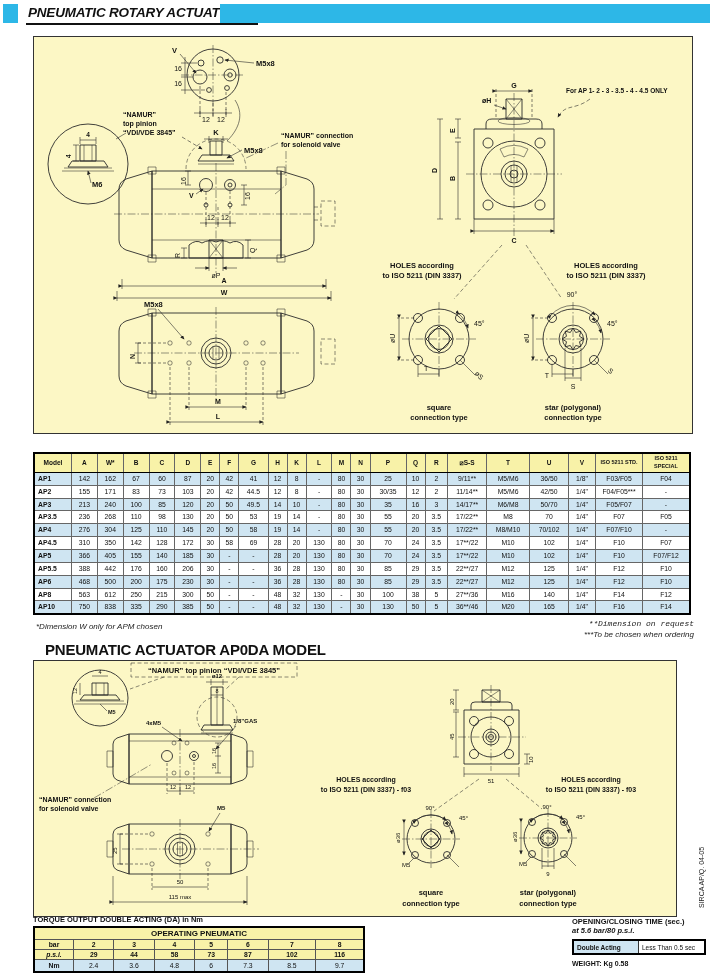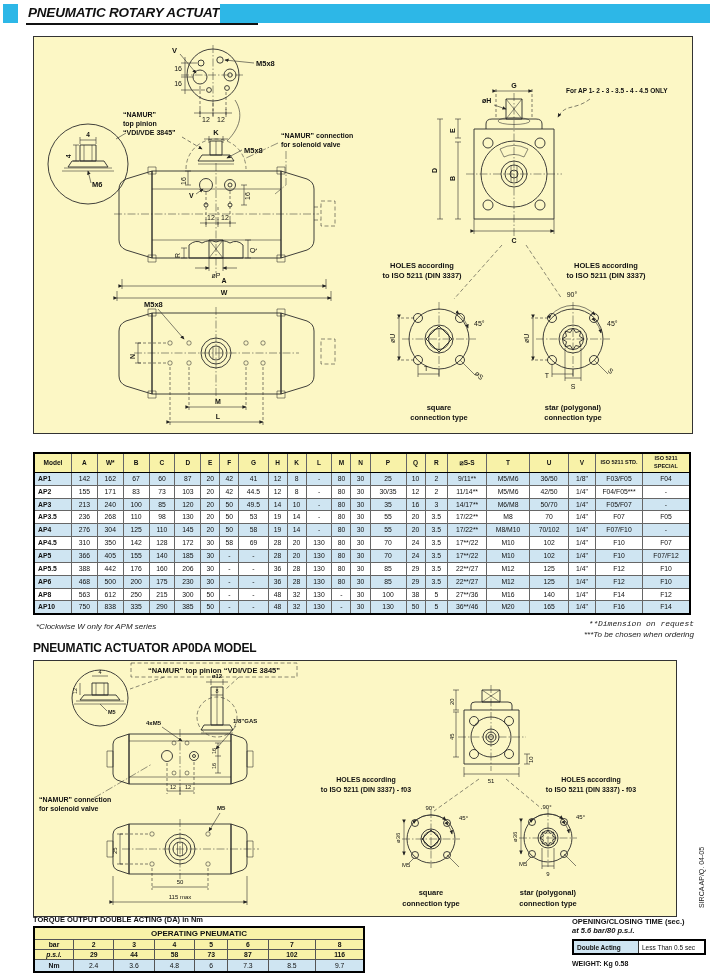--- a/index.html
+++ b/index.html
@@ -39,21 +39,21 @@
   table.dims th:nth-child(18){width:36px;}
   table.dims th:nth-child(19){width:40px;}
   table.dims th:nth-child(20){width:36px;}
   table.dims tr.rb td{background:#cfe5f2;}
   table.dims tr.rw td{background:#fff;}
   table.dims td.model{font-weight:bold;text-align:left;padding-left:3px;}
   .fn{position:absolute;font-size:8px;font-style:italic;color:#222;}
   #fn-left{left:36px;top:622px;}
   #fn-r1{right:16px;top:619px;text-align:right;font-family:Liberation Mono, monospace;}
   #fn-r2{right:16px;top:630px;text-align:left;}
-  .apoda-title{position:absolute;left:33px;top:641px;font-size:12px;font-weight:bold;letter-spacing:-0.2px;}
+  .apoda-title{position:absolute;left:45px;top:641px;font-size:15px;font-weight:bold;letter-spacing:-0.2px;}
   .side-note{position:absolute;left:698px;top:908px;transform:rotate(-90deg);transform-origin:0 0;
         font-size:7px;color:#222;white-space:nowrap;}
   
   .tbl-title{font-size:7.5px;font-weight:bold;line-height:1.2;}
   #torque{position:absolute;left:33px;top:915px;width:334px;}
   table.ttab{border-collapse:collapse;width:332px;border:2px solid #000;margin-top:2px;}
   table.ttab td{border:1px solid #555;text-align:center;font-size:6.8px;padding:1px 0;}
   table.ttab td.op{background:#f8f2a8;font-weight:bold;font-size:8px;}
   table.ttab tr.y td{background:#f8f2a8;font-weight:bold;}
   table.ttab tr.b td{background:#cfe5f2;padding:2px 0;}
@@ -697,21 +697,21 @@
             <td>36**/46</td>
             <td>M20</td>
             <td>165</td>
             <td>1/4"</td>
             <td>F16</td>
             <td>F14</td>
           </tr>
         </tbody>
     </table>
   </div>
-  <div class="fn" id="fn-left">*Clockwise W only for APM series</div>
+  <div class="fn" id="fn-left">*Dimension W only for APM chosen</div>
   <div class="fn" id="fn-r1">**Dimension on request</div>
   <div class="fn" id="fn-r2">***To be chosen when ordering</div>
 
   <div class="apoda-title">PNEUMATIC ACTUATOR AP0DA MODEL</div>
 
   <div class="panel" id="panel2">
   <svg width="642" height="255" viewBox="0 0 642 255">
     <g>
       <rect class="ln dsh thin" x="97" y="2" width="166" height="14"></rect>
       <text class="t8b mid" x="180" y="12">“NAMUR” top pinion “VDI/VDE 3845”</text>

